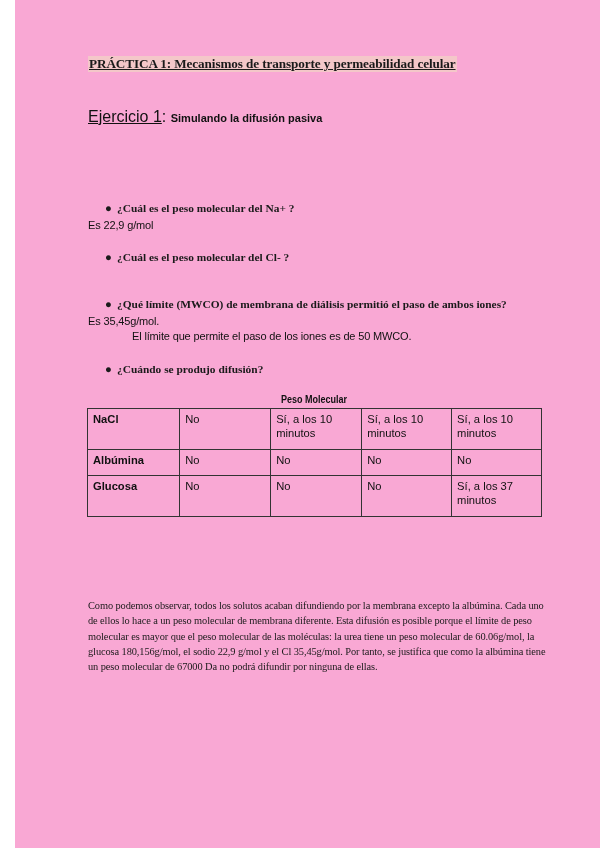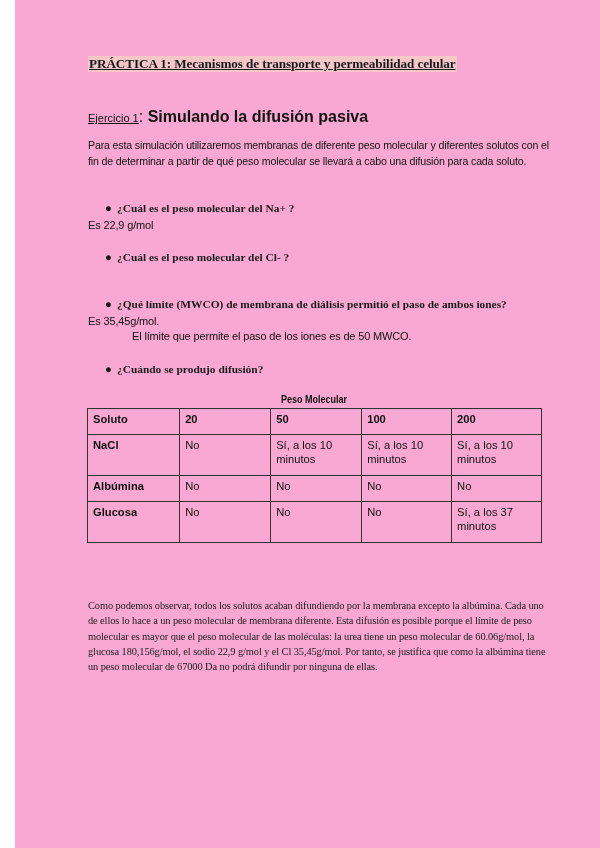--- a/index.html
+++ b/index.html
@@ -10,22 +10,22 @@
     position: absolute; left: 73px; top: 56px;
     font-family: "Liberation Serif", "DejaVu Serif", serif;
     font-weight: bold; font-size: 13.2px; letter-spacing: -0.1px;
     background: #f4c7c9; text-decoration: underline; color: #1a1a1a;
     padding: 0 1px; white-space: nowrap;
   }
   .ex-title {
     position: absolute; left: 73px; top: 108px;
     font-family: "Liberation Sans", "DejaVu Sans", sans-serif; white-space: nowrap;
   }
-  .ex-title .ex-num { font-size: 11px; text-decoration: underline; }
-  .ex-title .ex-rest { font-size: 16px; font-weight: bold; }
+  .ex-title .ex-num { font-size: 16px; text-decoration: underline; }
+  .ex-title .ex-rest { font-size: 11px; font-weight: bold; }
 
   .intro {
     position: absolute; left: 73px; top: 138px; width: 470px;
     font-family: "Liberation Sans", "DejaVu Sans", sans-serif;
     font-size: 10.6px; line-height: 15.5px; letter-spacing: -0.15px;
   }
   .q {
     position: absolute; left: 90px;
     font-family: "Liberation Serif", "DejaVu Serif", serif;
     font-weight: bold; font-size: 11.4px; line-height: 16px; color: #1a1a1a;
@@ -70,21 +70,20 @@
 <body>
 
 <div class="page">
 
   <div class="title">PRÁCTICA 1: Mecanismos de transporte y permeabilidad celular</div>
 
   <div class="ex-title">
     <span class="ex-num">Ejercicio 1</span><span>: </span><span class="ex-rest">Simulando la difusión pasiva</span>
   </div>
 
-  <div class="intro">Para esta simulación utilizaremos membranas de diferente peso molecular y diferentes solutos con el fin de determinar a partir de qué peso molecular se llevará a cabo una difusión para cada soluto.</div>
 
   <div class="q" style="top:200px;">
     <span class="bullet">●</span>
     <span class="qtext">¿Cuál es el peso molecular del Na+ ?</span>
   </div>
   <div class="ans" style="top:219px;">Es 22,9 g/mol</div>
 
   <div class="q" style="top:249px;">
     <span class="bullet">●</span>
     <span class="qtext">¿Cuál es el peso molecular del Cl- ?</span>
@@ -106,27 +105,20 @@
 
   <table class="results">
     <colgroup>
       <col class="col1">
         <col class="col2">
         <col class="col3">
         <col class="col4">
         <col class="col5">
     </colgroup>
     <tbody>
-        <tr>
-      <th class="solute-head">Soluto</th>
-      <th>20</th>
-      <th>50</th>
-      <th>100</th>
-      <th>200</th>
-    </tr>
     <tr class="r-nacl">
       <td class="solute">NaCl</td>
       <td>No</td>
       <td>Sí, a los 10 minutos</td>
       <td>Sí, a los 10 minutos</td>
       <td>Sí, a los 10 minutos</td>
     </tr>
     <tr class="r-alb">
       <td class="solute">Albúmina</td>
       <td>No</td>

